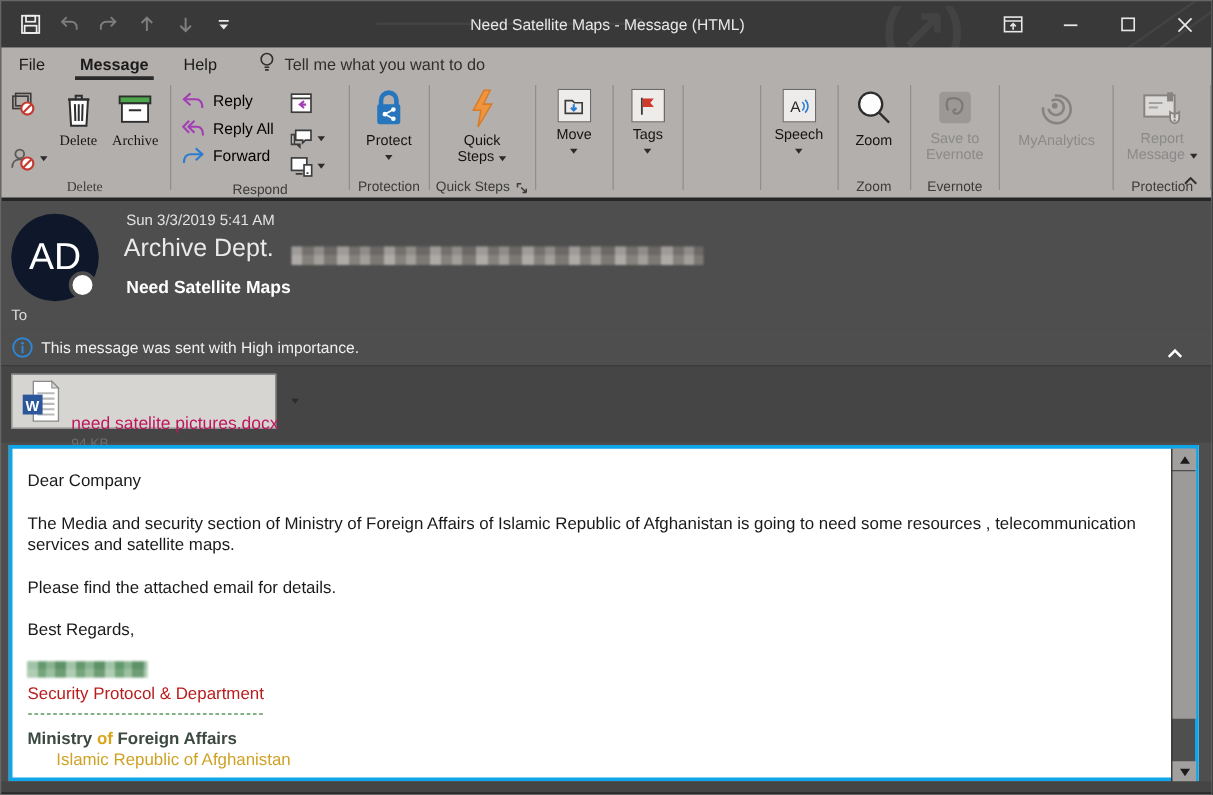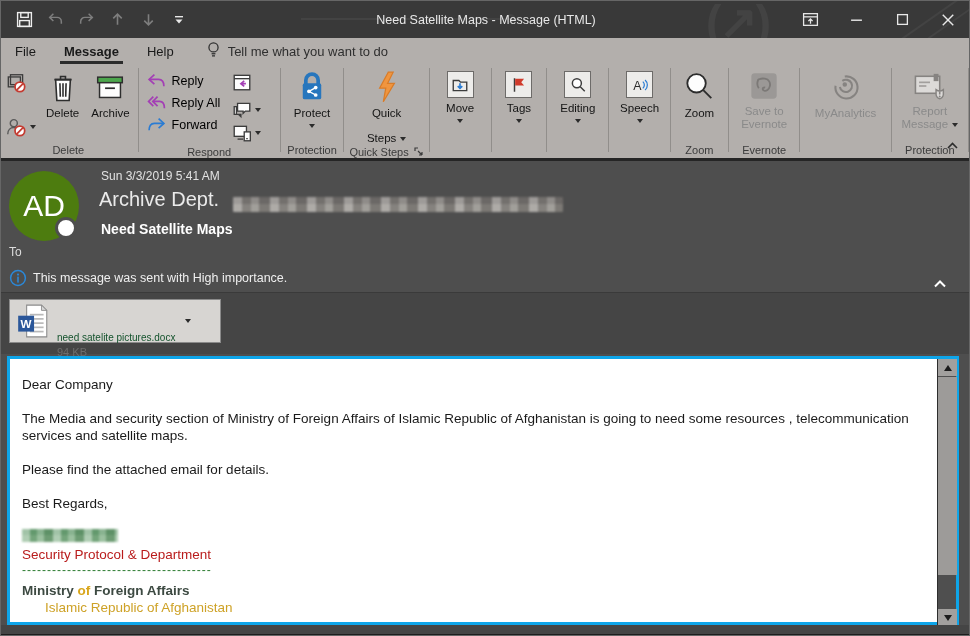--- a/index.html
+++ b/index.html
@@ -39,42 +39,42 @@
   .respond-rows{ display:flex; flex-direction:column; gap:7px; padding-top:4px; }
   .respond-row{ display:flex; align-items:center; gap:6px; font-size:12.5px; color:#000000; white-space:nowrap; }
   .boxed{ width:27px; height:27px; background:#edecea; border:1px solid #6d6b69; display:flex; align-items:center; justify-content:center; }
   .disabled .blabel{ color:#8a8a8a; }
   .disabled svg{ opacity:.65; }
   .launcher{ width:11px; height:11px; }
   .ribbon-collapse{ position:absolute; right:12px; bottom:4px; }
 
   
   .msgheader{ position:absolute; left:0; top:160px; width:970px; height:102px; background:#4e4e4e; }
-  .avatar{ position:absolute; left:8px; top:10px; width:70px; height:70px; border-radius:50%; background:#4d7c0f; color:#fff; display:flex; align-items:center; justify-content:center; font-size:30px; font-weight:300; }
+  .avatar{ position:absolute; left:8px; top:10px; width:70px; height:70px; border-radius:50%; background:#0f172a; color:#fff; display:flex; align-items:center; justify-content:center; font-size:30px; font-weight:300; }
   .presence{ position:absolute; left:54px; top:56px; width:22px; height:22px; border-radius:50%; background:#fff; border:3px solid #4e4e4e; }
   .sentdate{ position:absolute; left:100px; top:8px; font-size:12px; color:#e2e2e2; }
   .sender{ position:absolute; left:98px; top:27px; font-size:20px; font-weight:300; color:#eaeaea;text-align:center; }
   .email-blur{ position:absolute; left:232px; top:36px; width:330px; height:15px;
       background:
         repeating-linear-gradient(90deg, rgba(255,255,255,.22) 0 9px, rgba(0,0,0,.12) 9px 18px, rgba(255,255,255,.10) 18px 26px, rgba(0,0,0,.18) 26px 37px),
         repeating-linear-gradient(0deg, #97948f 0 8px, #837f7c 8px 15px);
       filter:blur(1px); border-radius:1px; }
   .subject{ position:absolute; left:100px; top:60px; font-size:14px; font-weight:bold; color:#fff; }
   .to-label{ position:absolute; left:8px; top:84px; font-size:12px; color:#dcdcdc; }
 
   
   .infobar{ position:absolute; left:0; top:262px; width:970px; height:29px; background:#4e4e4e; display:flex; align-items:center; }
   .infobar .txt{ font-size:12.5px; color:#efefef; margin-left:6px; }
   .chev-up{ position:absolute; right:26px; width:12px; height:8px; }
 
   
   .attachbar{ position:absolute; left:0; top:291px; width:970px; height:62px; background:#454545; border-top:1px solid #3a3a3a; }
   .chip{ position:absolute; left:8px; top:6px; width:212px; height:44px; background:#d7d5d2; border:1px solid #8a8a8a; display:flex; align-items:center; }
   .chip .fileinfo{ margin-left:8px; }
-  .chip .fname{ font-size:10px; color:#14532d; white-space:nowrap;margin-top:48px; }
+  .chip .fname{ font-size:14px; color:#be185d; white-space:nowrap;margin-top:48px; }
   .chip .fsize{ font-size:11px; color:#6d6d6d; margin-top:3px; }
   .chip .caret{ margin-left:10px; }
 
   
   .bodyarea{ position:absolute; left:6px; top:355px; width:952px; height:269px; background:#fff; border:3px solid #0ea5e9; }
   .bodytext{ position:absolute; left:0; top:0; right:20px; bottom:0; padding:17px 12px; font-size:13.5px; line-height:17px; color:#1a1a1a; overflow:hidden; }
   .bodytext p{ margin:0 0 17px 0; }
   .sig p{ margin:0; }
   .sig .dept{ color:#b91c1c; }
   .sig .dashes{ color:#2e7d32; letter-spacing:1px; font-size:12px; line-height:15px; }
@@ -187,21 +187,21 @@
             <line x1="5.2" y1="12" x2="8.8" y2="12"></line>
             <line x1="5.6" y1="14" x2="8.4" y2="14"></line>
           </svg>
       </span>
       <span>Tell me what you want to do</span>
     </div>
   </div>
 
   <div class="ribbon">
 
-    <div class="rgroup" style="width:136px;">
+    <div class="rgroup" style="width:136px;font-family:Liberation Serif, serif;">
       <div class="content">
         <div class="smallcol">
           <span>
             <svg width="22" height="22" viewBox="0 0 20 20">
                 <g fill="none" stroke="#3c3c3c" stroke-width="1.2">
                   <rect x="5" y="2.5" width="11" height="9"></rect>
                   <rect x="3" y="4.5" width="11" height="9"></rect>
                 </g>
                 <circle cx="13.5" cy="13.5" r="4.4" fill="#fff" stroke="#c43b31" stroke-width="1.6"></circle>
                 <line x1="10.6" y1="16.4" x2="16.4" y2="10.6" stroke="#c43b31" stroke-width="1.6"></line>
@@ -322,21 +322,21 @@
     </div>
     <div class="gsep"></div>
 
     <div class="rgroup" style="width:82px;">
       <div class="content">
         <div class="bigbtn">
           <svg width="26" height="32" viewBox="0 0 20 26">
               <polygon points="11,1 4,14 9,14 7,25 16,10 10.5,10 15,1" fill="#f0953f" stroke="#d97c28" stroke-width="1"></polygon>
             </svg>
           <span class="blabel">Quick</span>
-          <span class="blabel" style="margin-top:12px;display:flex;align-items:center;gap:4px;">
+          <span class="blabel" style="margin-top:0;display:flex;align-items:center;gap:4px;">
               <span>Steps</span>
               <span class="caret"></span>
             </span>
         </div>
       </div>
       <div class="glabel">
           <span>Quick Steps</span>
         <span class="launcher">
           <svg width="11" height="11" viewBox="0 0 11 11" fill="none" stroke="#3b3b3b" stroke-width="1.2">
               <path d="M2 5 V2 H5"></path>
@@ -375,32 +375,20 @@
           </span>
           <span class="blabel">Tags</span>
           <span class="caret mt"></span>
         </div>
       </div>
       <div class="glabel"></div>
     </div>
     <div class="gsep"></div>
 
     <div class="rgroup" style="width:58px;">
-      <div class="content">
-        <div class="bigbtn">
-          <span class="boxed">
-            <svg width="18" height="18" viewBox="0 0 16 16" fill="none" stroke="#3c3c3c" stroke-width="1.3">
-                <circle cx="7" cy="6.5" r="4" fill="#fff"></circle>
-                <line x1="10" y1="9.5" x2="14" y2="13.5"></line>
-              </svg>
-          </span>
-          <span class="blabel">Editing</span>
-          <span class="caret mt"></span>
-        </div>
-      </div>
       <div class="glabel"></div>
     </div>
     <div class="gsep"></div>
 
     <div class="rgroup" style="width:58px;">
       <div class="content">
         <div class="bigbtn">
           <span class="boxed">
             <svg width="18" height="18" viewBox="0 0 16 16">
                 <text x="2" y="12" font-size="11" font-family="Liberation Sans, sans-serif" fill="#2c2c2c">A</text>

